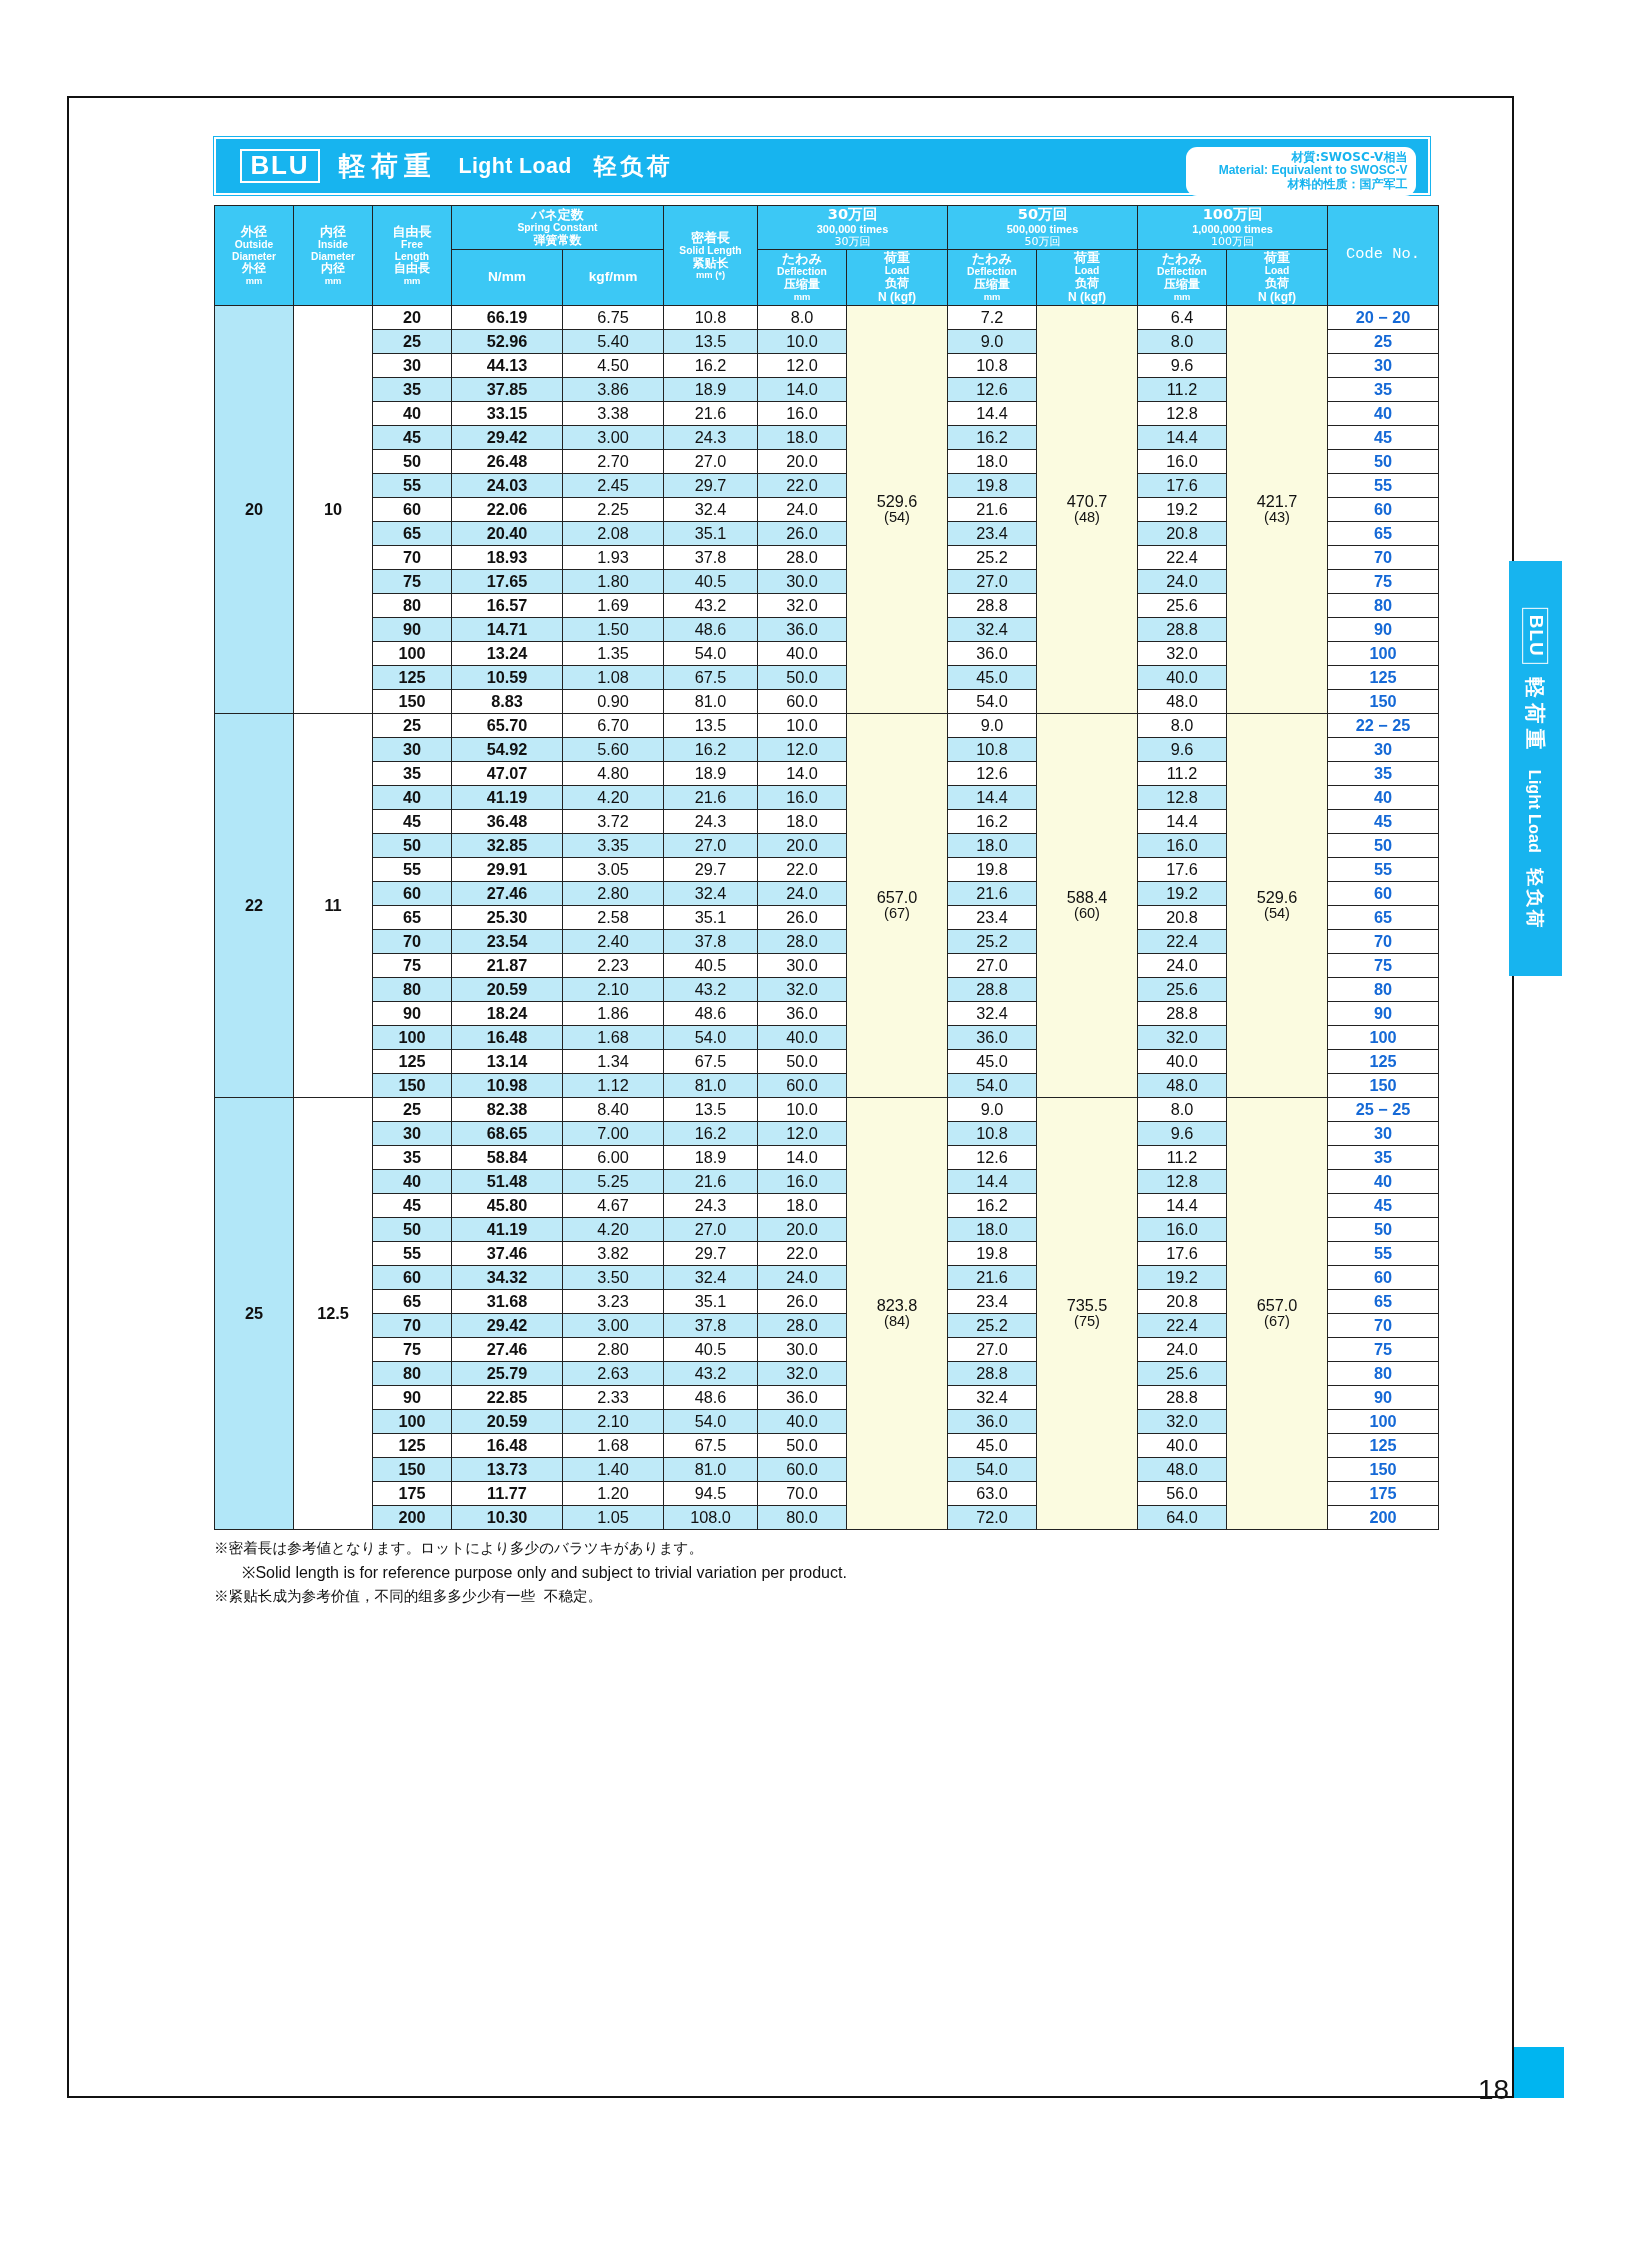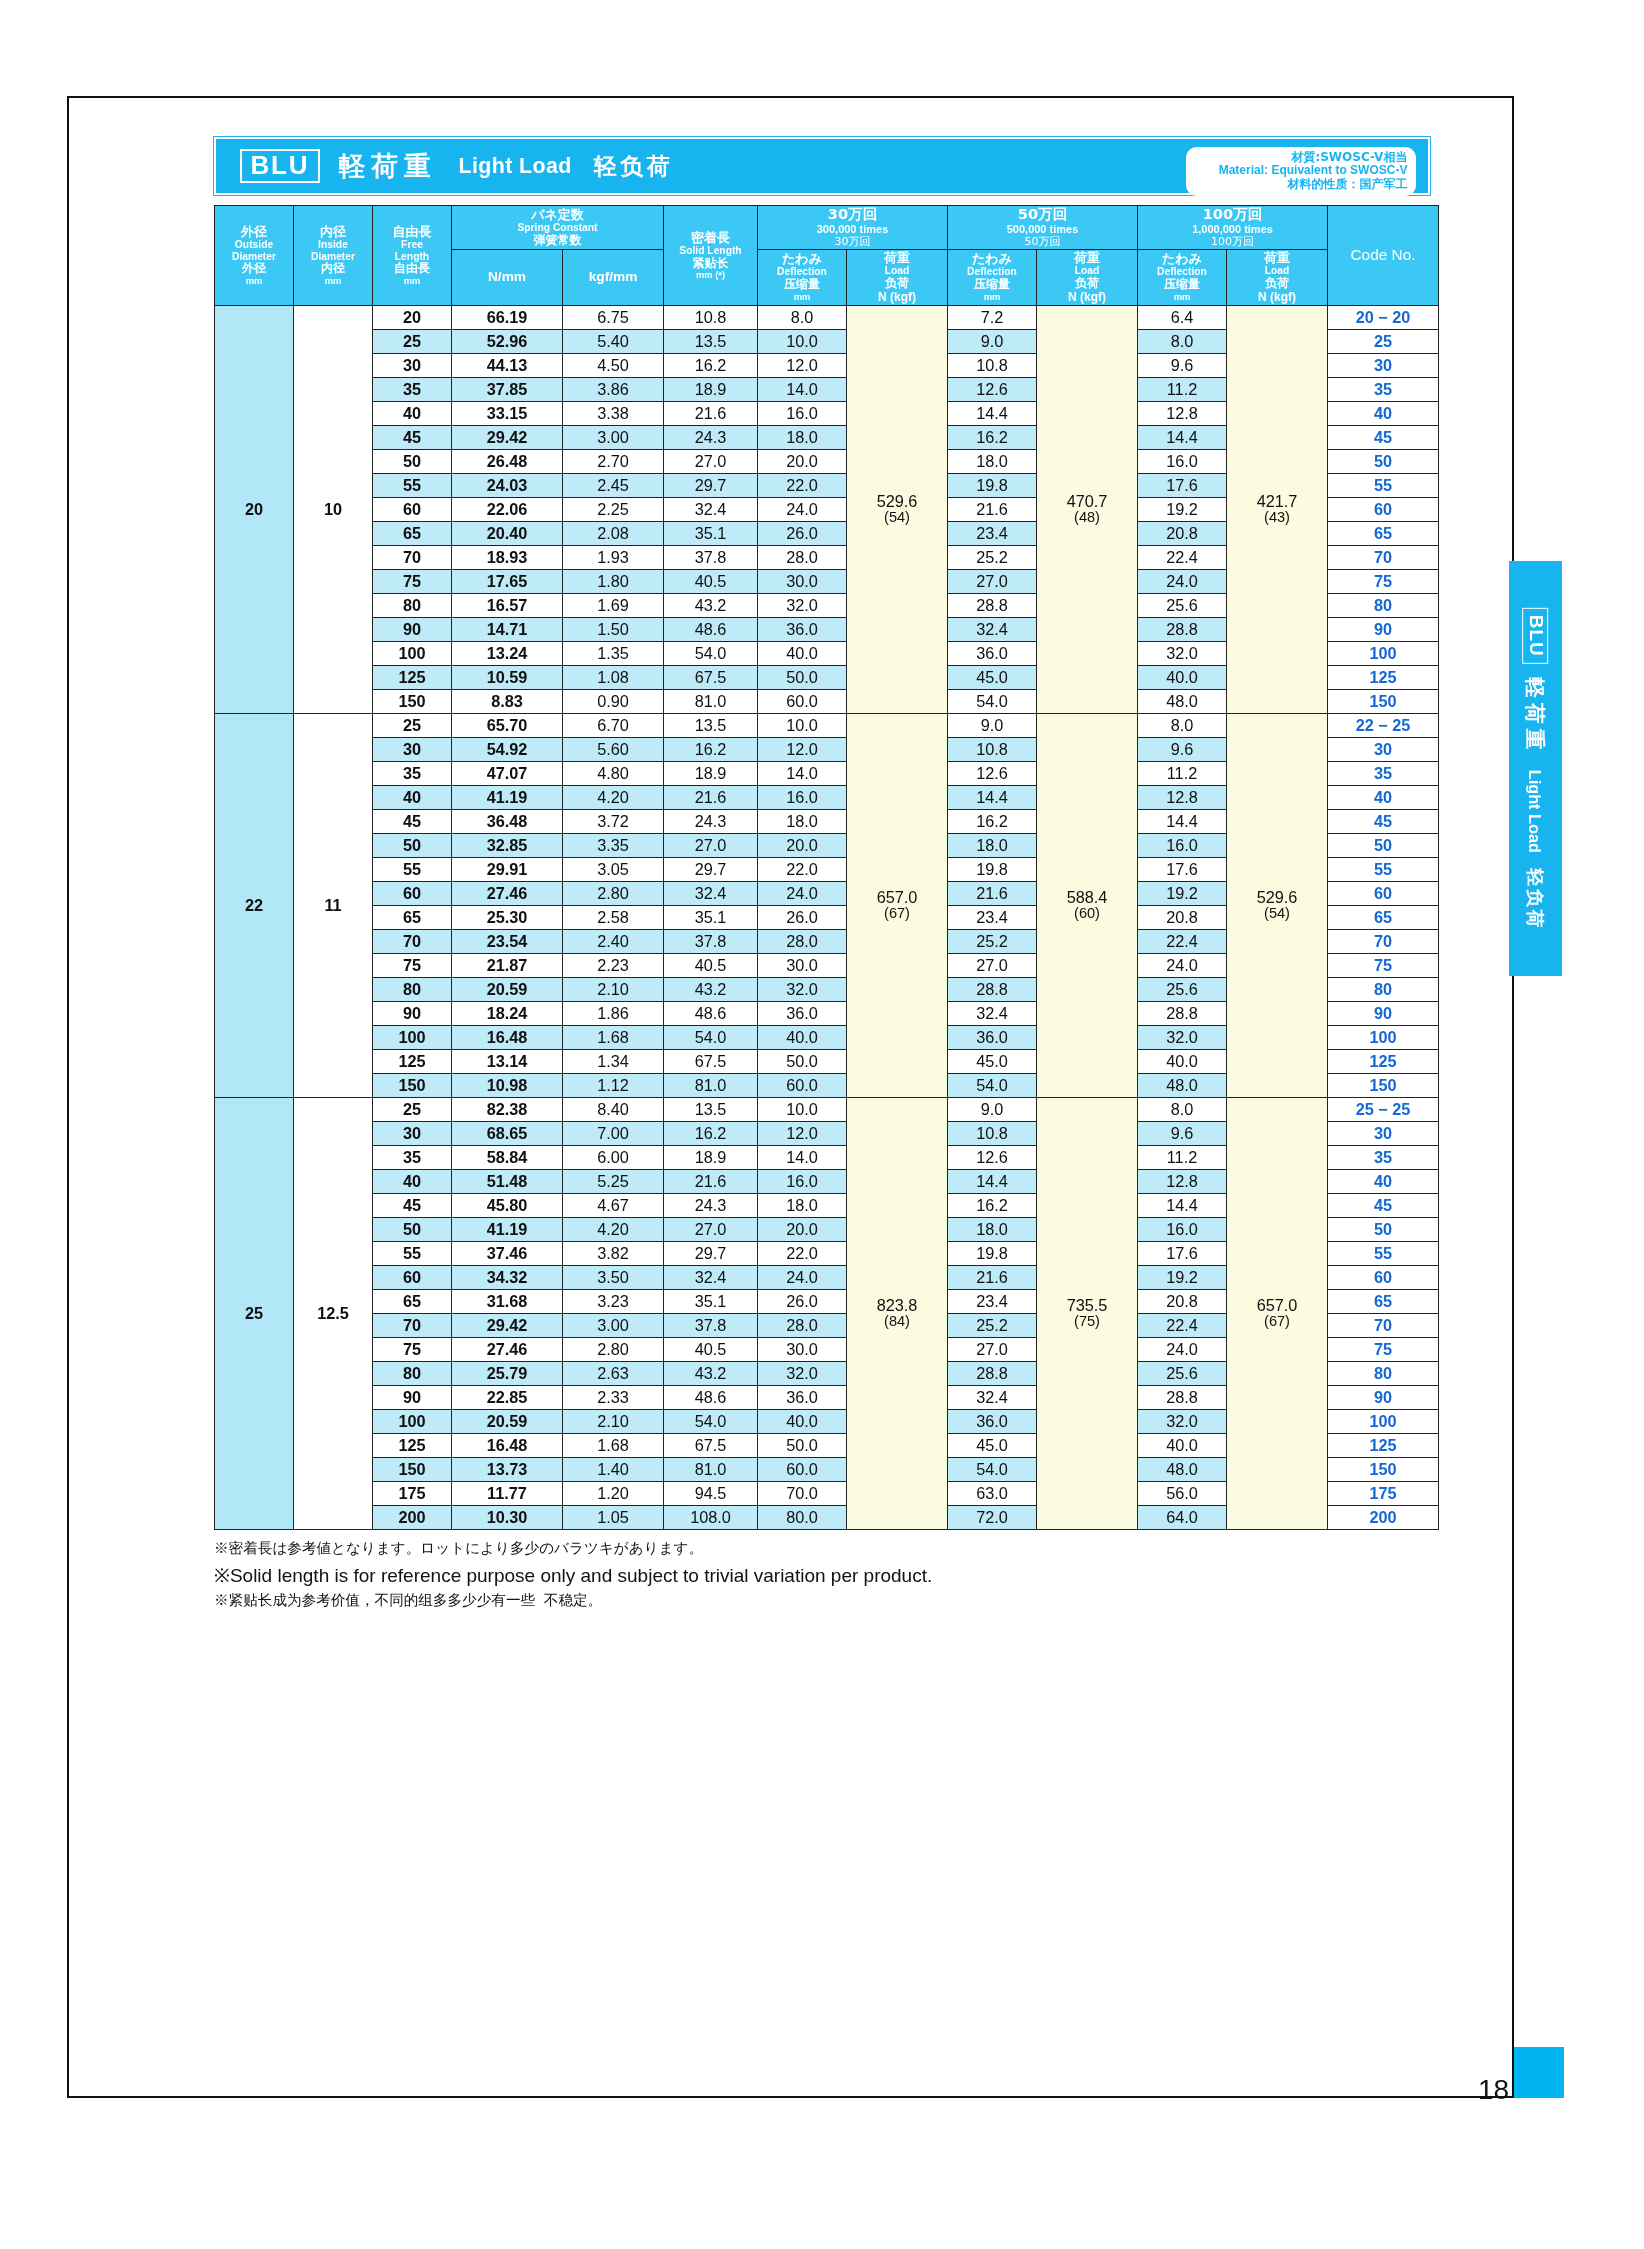--- a/index.html
+++ b/index.html
@@ -104,21 +104,21 @@
     line-height:1.16;
     padding:2.6px 0.9px;
   }
   .hd .jp{font-size:13px;font-family:"DejaVu Sans",sans-serif;display:block;}
   .hd .en{font-size:10.3px;font-family:"Liberation Sans",sans-serif;display:block;font-weight:700;}
   .hd .cn{font-size:12px;font-family:"DejaVu Sans",sans-serif;display:block;font-weight:700;}
   .hd .un{font-size:9.4px;font-family:"Liberation Sans",sans-serif;display:block;font-weight:700;}
   .hd .big{font-size:14.6px;font-family:"DejaVu Sans",sans-serif;display:block;}
   .hd .bign{font-size:11px;font-family:"Liberation Sans",sans-serif;display:block;}
   .hd .smcn{font-size:11px;font-family:"DejaVu Sans",sans-serif;display:block;font-weight:500;}
-  .hd .code{font-size:15.4px;font-family:Liberation Sans, sans-serif;font-weight:500;}
+  .hd .code{font-size:15.4px;font-family:Liberation Mono, monospace;font-weight:500;}
 
   
   tr.row td{height:23px;font-size:16.3px;font-family:"Liberation Sans",sans-serif;}
   td.od{background:#b2e7f8;font-size:18px;font-weight:700;color:#111;}
   td.id{background:#ffffff;font-size:16.3px;color:#111;font-weight:bold;}
   td.fl{font-weight:700;color:#111;font-size:17px;}
   td.sc-n{font-weight:700;color:#111;font-size:17px;}
   td.sc-k{color:#111;}
   td.sl{color:#111;}
   td.load-merge{background:#fbfbe0;font-size:17px;color:#111;line-height:1.05;}
@@ -130,21 +130,21 @@
   .blockend td{border-bottom:2.6px solid #111;}
   .tabletop td{border-top:2.6px solid #111;}
 
   
   .notes{margin-top:8.6px;width:1216px;}
   .notes div{
     font-size:14.6px;color:#111;line-height:1.55;
     font-family:Liberation Mono, monospace;
     white-space:nowrap;
   }
-  .notes div.n-en{font-family:"Liberation Sans",sans-serif;font-size:19px;}
+  .notes div.n-en{font-family:"Liberation Sans",sans-serif;font-size:16px;margin-left:28px;}
 
   
   .side-tab{
     position:absolute;
     left:1509px;top:561px;
     width:53px;height:415px;
     background:#17b4ef;
     display:flex;
     align-items:center;
     justify-content:center;

